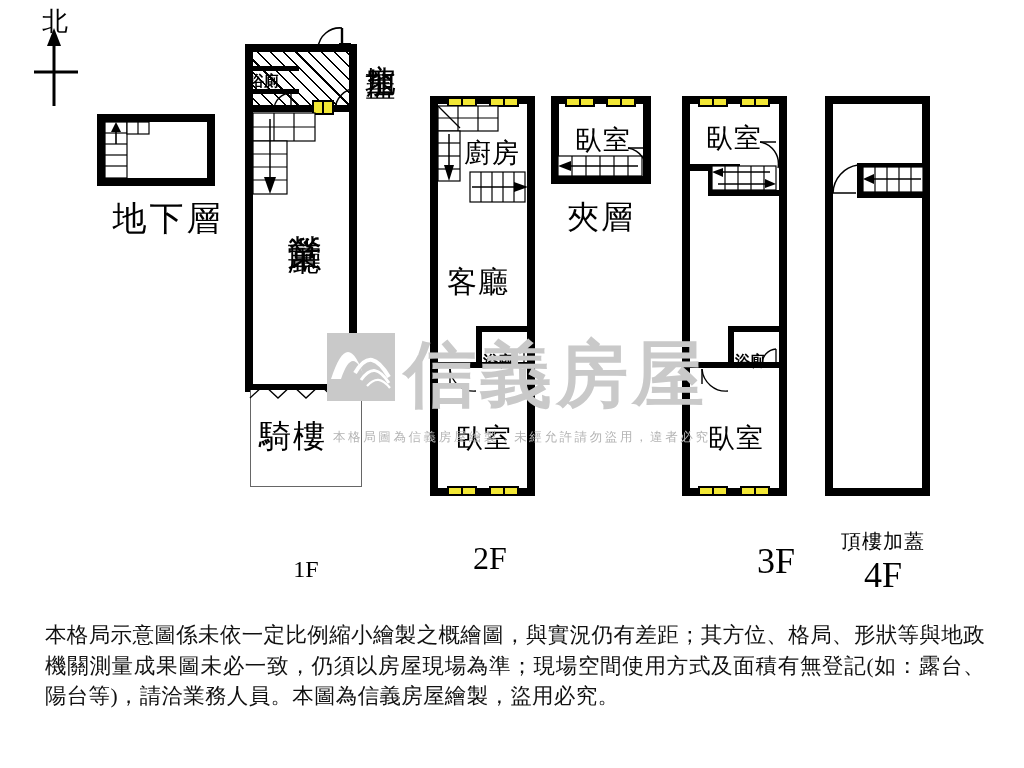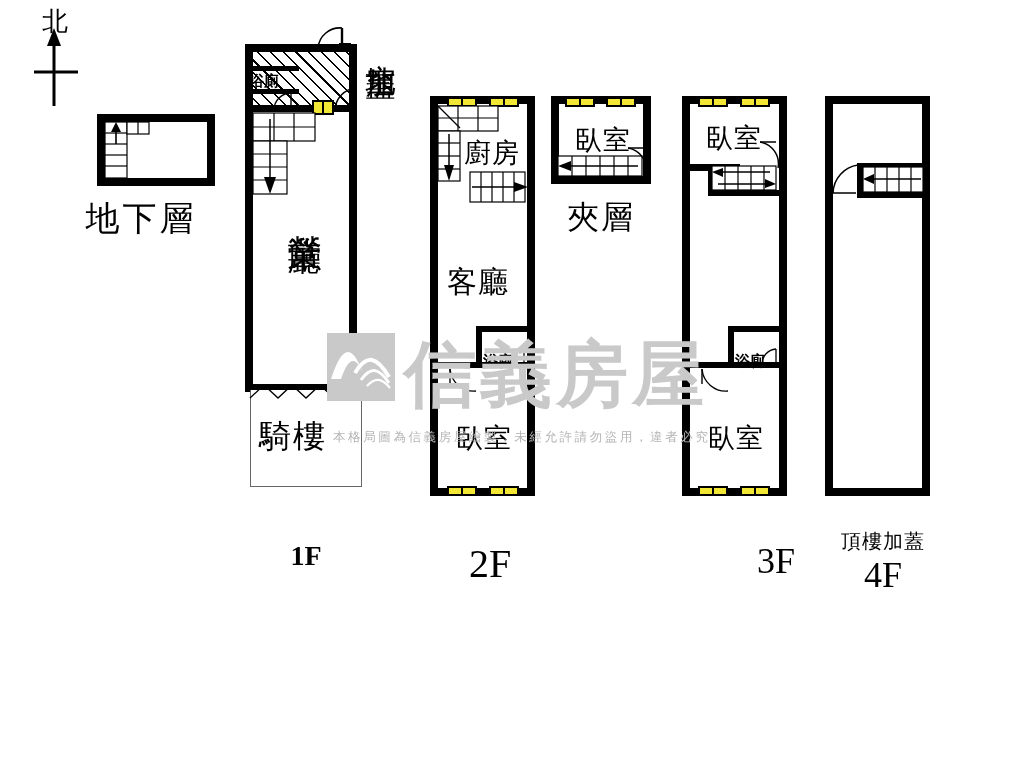--- a/index.html
+++ b/index.html
@@ -57,21 +57,21 @@
       <rect x="0" y="0" width="22" height="56" fill="#fff" stroke="#000" stroke-width="1.2"></rect>
       <line x1="0" y1="11" x2="22" y2="11" stroke="#000" stroke-width="1.2"></line>
       <line x1="0" y1="22" x2="22" y2="22" stroke="#000" stroke-width="1.2"></line>
       <line x1="0" y1="33" x2="22" y2="33" stroke="#000" stroke-width="1.2"></line>
       <line x1="0" y1="44" x2="22" y2="44" stroke="#000" stroke-width="1.2"></line>
       <rect x="22" y="0" width="22" height="12" fill="#fff" stroke="#000" stroke-width="1.2"></rect>
       <line x1="33" y1="0" x2="33" y2="12" stroke="#000" stroke-width="1.2"></line>
       <line x1="11" y1="22" x2="11" y2="4" stroke="#000" stroke-width="1.6"></line>
       <polygon points="11,0 6,10 16,10" fill="#000"></polygon>
     </svg>
-    <div class="label floorlabel" style="left:76px;top:196px;width:130px;font-size:34px;letter-spacing:3px;">地下層</div>
+    <div class="label floorlabel" style="left:103px;top:196px;width:130px;font-size:34px;letter-spacing:3px;">地下層</div>
   </div>
 
   <div>
 
     <div class="hatch" style="left:252px;top:51px;width:98px;height:60px;"></div>
 
     <div class="wall" style="left:245px;top:44px;width:112px;height:8px;"></div>
     <div class="wall" style="left:245px;top:44px;width:8px;height:348px;"></div>
     <div class="wall" style="left:349px;top:44px;width:8px;height:348px;"></div>
     <div class="wall" style="left:245px;top:384px;width:112px;height:8px;"></div>
@@ -119,21 +119,21 @@
                 font-family:'Liberation Serif','DejaVu Serif',serif;">營業廳</div>
 
     <div style="position:absolute;left:250px;top:390px;width:112px;height:97px;border:1.3px solid #666;
                 border-top:none;box-sizing:border-box;background:#fff;"></div>
     <svg style="left:250px;top:384px;width:112px;height:16px;">
       <polyline points="0,14 14,1 28,14 42,1 56,14 70,1 84,14 98,1 112,14" fill="none" stroke="#000" stroke-width="1.3"></polyline>
     </svg>
     <div class="label" style="left:259px;top:415px;font-size:32px;letter-spacing:2px;
                 font-family:'Liberation Serif','DejaVu Serif',serif;">騎樓</div>
 
-    <div class="label floorlabel" style="left:258px;top:540px;width:96px;font-size:28px;font-weight:bold;">1F</div>
+    <div class="label floorlabel" style="left:258px;top:556px;width:96px;font-size:24px;">1F</div>
   </div>
 
   <div>
     <div class="wall" style="left:430px;top:96px;width:105px;height:8px;"></div>
     <div class="wall" style="left:430px;top:96px;width:8px;height:400px;"></div>
     <div class="wall" style="left:527px;top:96px;width:8px;height:400px;"></div>
     <div class="wall" style="left:430px;top:488px;width:105px;height:8px;"></div>
 
     <div class="win" style="left:447px;top:97px;width:30px;height:10px;"></div>
     <div class="win" style="left:489px;top:97px;width:30px;height:10px;"></div>
@@ -181,21 +181,21 @@
       <path d="M2,3 A24,24 0 0 0 28,25" fill="none" stroke="#000" stroke-width="1.4"></path>
       <line x1="2" y1="3" x2="2" y2="18" stroke="#000" stroke-width="1.4"></line>
     </svg>
 
     <div class="label" style="left:456px;top:420px;font-size:27px;letter-spacing:1px;
                 font-family:'Liberation Serif','DejaVu Serif',serif;">臥室</div>
 
     <div class="win" style="left:447px;top:486px;width:30px;height:10px;"></div>
     <div class="win" style="left:489px;top:486px;width:30px;height:10px;"></div>
 
-    <div class="label floorlabel" style="left:442px;top:540px;width:96px;font-size:40px;">2F</div>
+    <div class="label floorlabel" style="left:442px;top:540px;width:96px;font-size:32px;">2F</div>
   </div>
 
   <div>
     <div class="wall" style="left:551px;top:96px;width:100px;height:8px;"></div>
     <div class="wall" style="left:551px;top:96px;width:8px;height:88px;"></div>
     <div class="wall" style="left:643px;top:96px;width:8px;height:88px;"></div>
     <div class="wall" style="left:551px;top:176px;width:100px;height:8px;"></div>
 
     <div class="win" style="left:565px;top:97px;width:30px;height:10px;"></div>
     <div class="win" style="left:606px;top:97px;width:30px;height:10px;"></div>
@@ -314,14 +314,15 @@
         <path d="M4,46 C16,10 26,10 38,46 C30,22 22,22 14,46 Z" fill="#ffffff"></path>
         <path d="M28,40 C40,20 50,24 62,44" fill="none" stroke="#ffffff" stroke-width="4"></path>
         <path d="M34,47 C44,33 52,35 62,50" fill="none" stroke="#ffffff" stroke-width="3"></path>
         <path d="M40,53 C48,44 55,45 63,55" fill="none" stroke="#ffffff" stroke-width="2.2"></path>
       </svg>
     </div>
     <div id="wm-text">信義房屋</div>
     <div id="wm-small">本格局圖為信義房屋繪製，未經允許請勿盜用，違者必究</div>
   </div>
 
+  <div id="footer">本格局示意圖係未依一定比例縮小繪製之概繪圖，與實況仍有差距；其方位、格局、形狀等與地政機關測量成果圖未必一致，仍須以房屋現場為準；現場空間使用方式及面積有無登記(如：露台、陽台等)，請洽業務人員。本圖為信義房屋繪製，盜用必究。</div>
 
 </div>
 
 </body></html>

